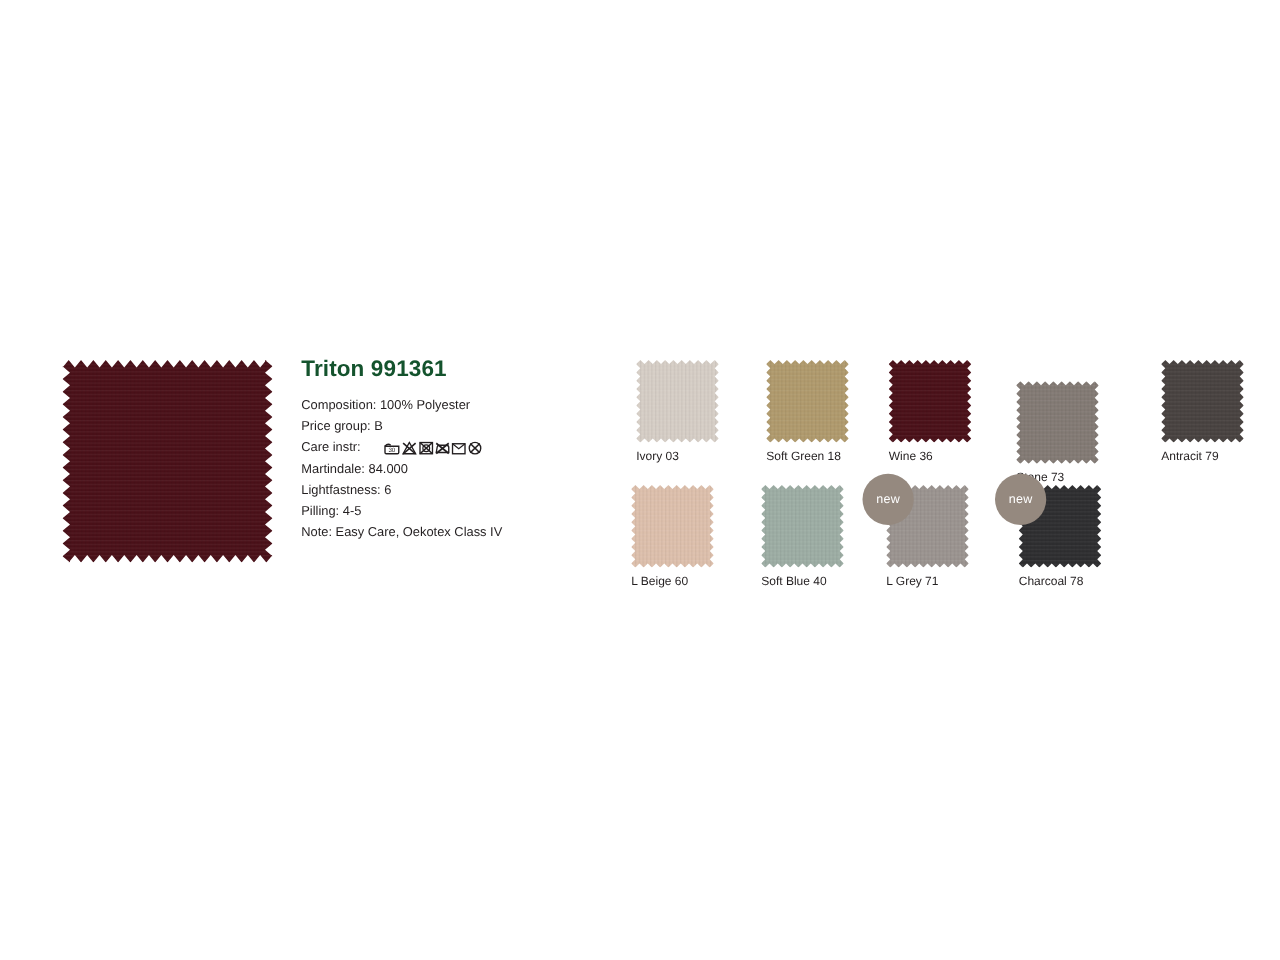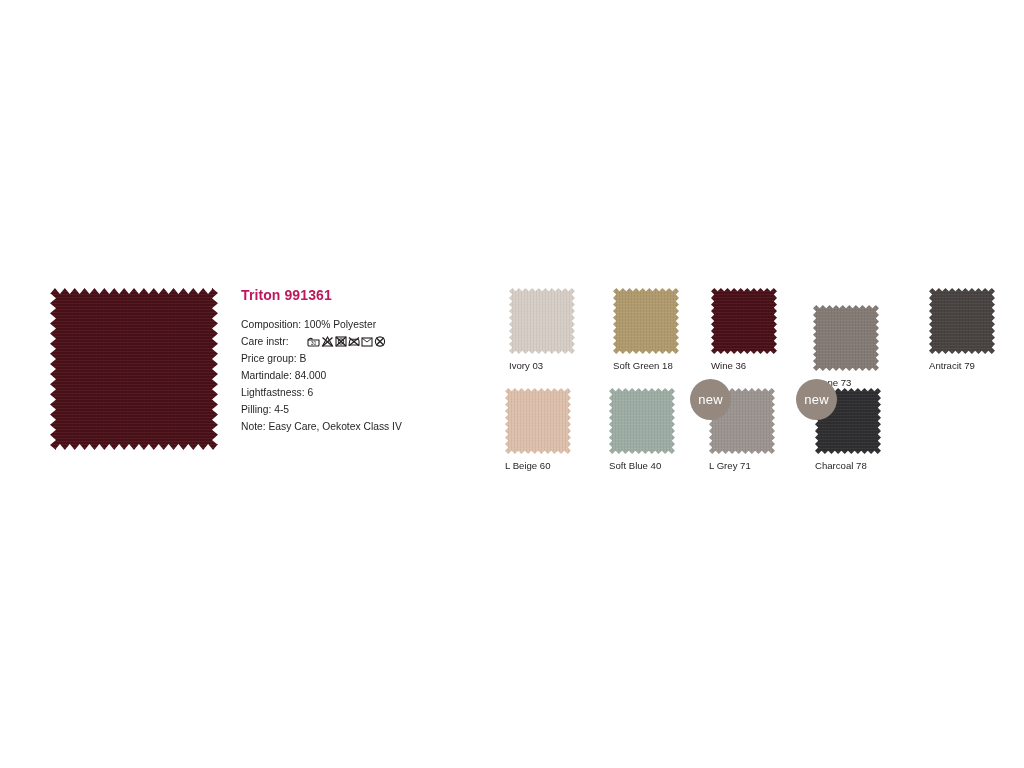--- a/index.html
+++ b/index.html
@@ -37,24 +37,24 @@
   }
 
   
   #detail-panel {
     position: absolute;
     left: 241px;
     top: 288px;
     width: 250px;
   }
   #product-title {
-    font-size: 14px;
+    font-size: 18px;
     font-weight: bold;
     letter-spacing: 0.1px;
-    color: #be185d;
+    color: #14532d;
     margin: 0 0 14px 0;
     line-height: 14px;
   }
   .spec-row {
     font-size: 10.3px;
     line-height: 17px;
     color: #231f20;
     white-space: nowrap;
   }
   .spec-row.care {
@@ -100,21 +100,21 @@
   }
   .new-badge {
     position: absolute;
     left: -19px;
     top: -9px;
     width: 41px;
     height: 41px;
     border-radius: 50%;
     background: #95897f;
     color: #ffffff;
-    font-size: 13px;
+    font-size: 10px;
     line-height: 41px;
     text-align: center;
     letter-spacing: 0.2px;
     z-index: 3;
   }
 </style>
 </head>
 <body>
 
 <div id="hero-swatch-wrap">
@@ -131,20 +131,22 @@
       </svg>
   </div>
 </div>
 
 <div id="detail-panel">
 
   <div id="product-title">Triton 991361</div>
 
   <div class="spec-row">Composition: 100% Polyester</div>
 
+  <div class="spec-row">Price group: B</div>
+
   <div class="spec-row care">
     <span class="care-label">Care instr:</span>
     <span id="care-icons">
 
       <span>
         <svg width="13" height="11" viewBox="0 0 13 11">
           <path d="M1 4 L1 9 Q1 10 2 10 L11 10 Q12 10 12 9 L12 4 Z" fill="none" stroke="#231f20" stroke-width="1.1"></path>
           <path d="M1 4 Q3.2 1.3 5.6 3.2" fill="none" stroke="#231f20" stroke-width="1.1"></path>
           <text x="6.5" y="8.6" font-size="5" font-family="Liberation Sans, sans-serif" text-anchor="middle" fill="#231f20">30</text>
         </svg>
@@ -185,22 +187,20 @@
       <span>
         <svg width="12" height="11" viewBox="0 0 12 11">
           <circle cx="6" cy="5.5" r="4.6" fill="none" stroke="#231f20" stroke-width="1.1"></circle>
           <line x1="2.2" y1="1.8" x2="9.8" y2="9.2" stroke="#231f20" stroke-width="1.3"></line>
           <line x1="9.8" y1="1.8" x2="2.2" y2="9.2" stroke="#231f20" stroke-width="1.3"></line>
         </svg>
       </span>
     </span>
   </div>
 
-  <div class="spec-row">Price group: B</div>
-
   <div class="spec-row">Martindale: 84.000</div>
 
   <div class="spec-row">Lightfastness: 6</div>
 
   <div class="spec-row">Pilling: 4-5</div>
 
   <div class="spec-row">Note: Easy Care, Oekotex Class IV</div>
 </div>
 
 <div id="colour-grid">

